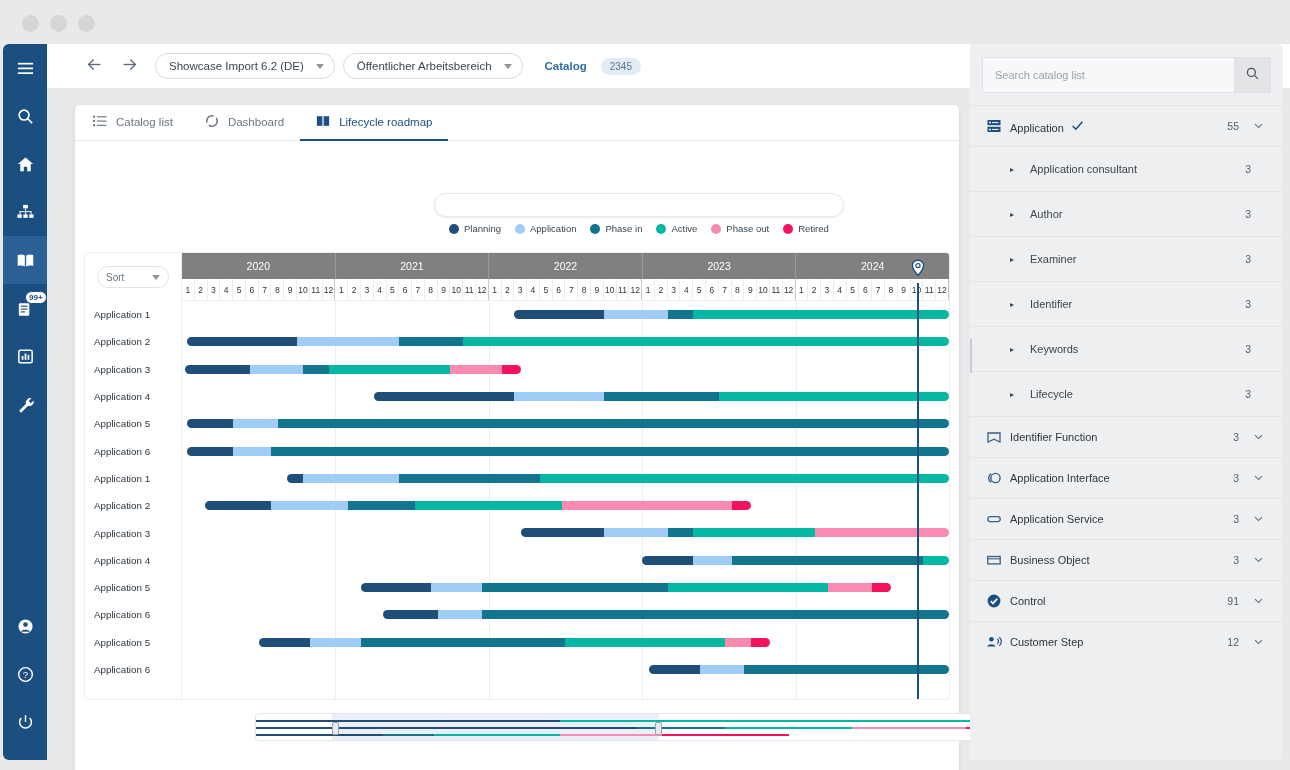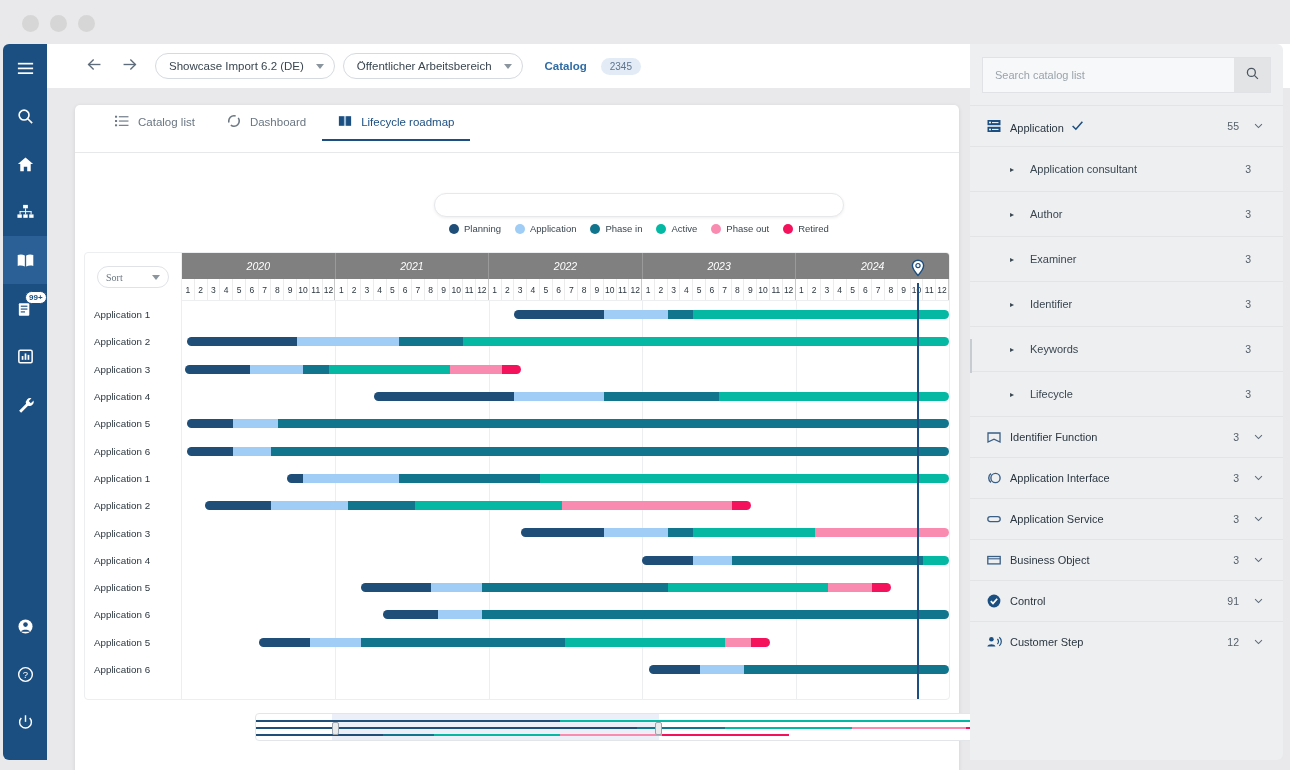--- a/index.html
+++ b/index.html
@@ -61,21 +61,21 @@
   .lang .de { color: #1c4f81; font-weight: bold; }
   .lang .en { color: #66727d; }
   .lang svg { width: 14px; height: 12px; stroke: #1c4f81; fill: none; stroke-width: 1.3; }
 
   
   .card {
     position: absolute; left: 75px; top: 61px; width: 884px; height: 690px;
     background: #fff; border-radius: 5px;
     box-shadow: 0 1px 4px rgba(0,0,0,.10);
   }
-  .tabs { height: 48px; display: flex; border-bottom: 1px solid #e6e8ea; padding-left: 24px; }
+  .tabs { height: 36px; display: flex; border-bottom: 1px solid #e6e8ea; padding-left: 2px; }
   .tab {
     display: flex; align-items: center; gap: 9px; height: 36px; padding: 0 16px;
     font-size: 11.5px; color: #6a7682; cursor: pointer; border-bottom: 2px solid transparent;
   }
   .tab.active { color: #1c4f81; border-bottom-color: #1c4f81; }
   .tab svg { width: 14px; height: 14px; }
 
   .legend {
     position: absolute; left: 359px; top: 88px; height: 24px;
     background: #fff; border: 1px solid #e6e8ea; border-radius: 12px;
@@ -85,23 +85,23 @@
   .lg { display: flex; align-items: center; gap: 5px; font-size: 9.5px; color: #3a4650; margin-top: 47px; }
   .lg i { width: 10px; height: 10px; border-radius: 50%; display: block; }
 
   
   .gantt { position: absolute; left: 9px; top: 147px; width: 866px; height: 448px;
            border: 1px solid #eceef0; border-radius: 4px; overflow: hidden; background:#fff; }
   .g-head { display: flex; height: 48px; }
   .g-sortcol { width: 97px; flex: none; border-right: 1px solid #eceef0; display:flex; align-items:center; justify-content:center;}
   .sortbox { width: 72px; height: 22px; border: 1px solid #dfe3e7; border-radius: 11px;
              display: flex; align-items: center; justify-content: space-between; padding: 0 8px;
-             font-size: 10px; color: #6a7682; cursor: pointer; font-family: Liberation Serif, serif; }
+             font-size: 10px; color: #6a7682; cursor: pointer; }
   .g-timehead { flex: 1 1 auto; }
-  .yearrow { display: flex; height: 26px; background: #808080; font-style: italic; }
+  .yearrow { display: flex; height: 26px; background: #808080; }
   .yearcell { flex: 1 1 0; display: flex; align-items: center; justify-content: center;
               color: #fff; font-size: 10.5px; border-right: 1px solid #9a9a9a; }
   .yearcell:last-child { border-right: none; }
   .monthrow { display: flex; height: 22px; background: #fff; border-bottom: 1px solid #eceef0; }
   .mcell { flex: 1 1 0; display:flex; align-items:center; justify-content:center;
            font-size: 8.5px; color: #2b3640; border-right: 1px solid #ececec; }
   .mcell.ylast { border-right: 1px solid #c9c9c9; }
 
   .g-body { display: flex; height: 399px; }
   .g-labels { width: 97px; flex: none; border-right: 1px solid #eceef0; }

